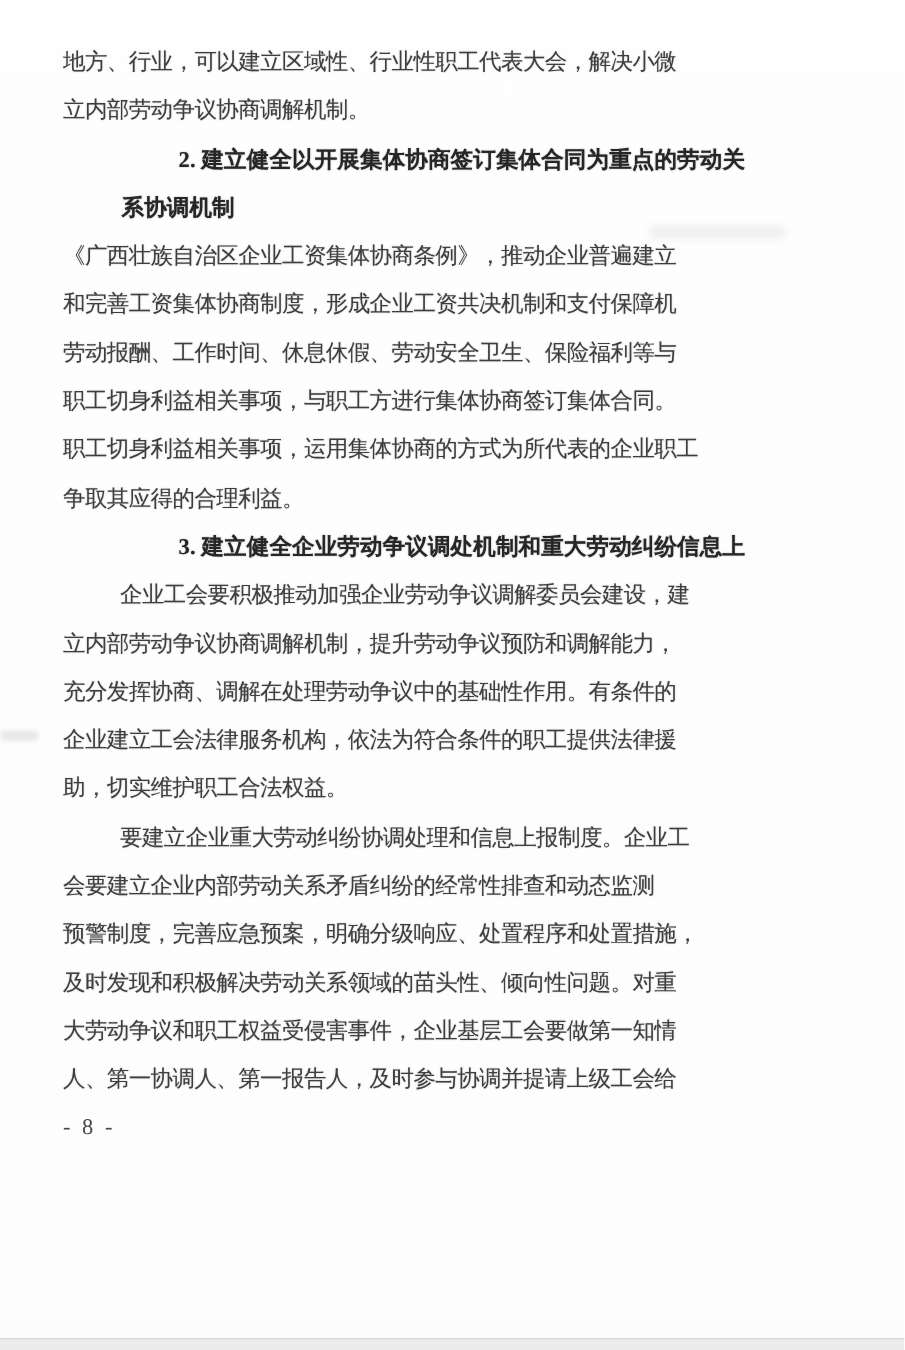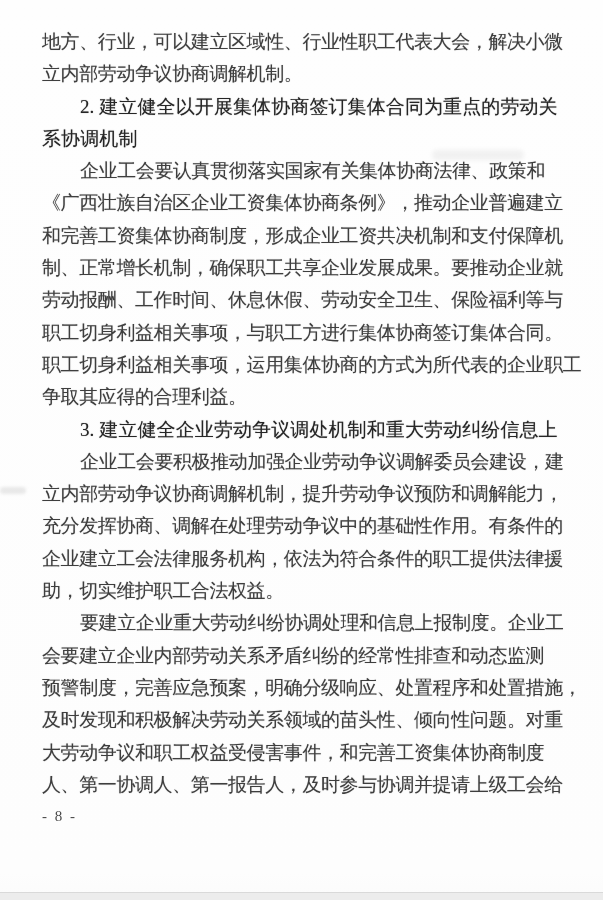--- a/index.html
+++ b/index.html
@@ -15,32 +15,33 @@
     overflow: hidden;
   }
   .content {
     position: absolute;
     top: 26px; left: 42px; right: 36px;
     filter: blur(0.25px);
   }
   .line {
     height: 32.3px;
     line-height: 32.3px;
-    font-size: 19px;
+    font-size: 15px;
     letter-spacing: -0.4px;
     color: #3e3e3e;
     white-space: nowrap;
     text-shadow: 0 0 1px rgba(90,90,90,0.45);
   }
   .line.indent { padding-left: 38px; }
   .line.bold {
-    font-weight: normal;
+    font-weight: bold;
     color: #262626;
     letter-spacing: 0.1px;
     text-shadow: 0 0 1px rgba(40,40,40,0.5);
+    margin-left: 39px;
   }
   .footer-line {
     margin-top: 5px;
     font-size: 15px;
     letter-spacing: 2px;
     color: #4a4a4a;
     line-height: 20px;
   }
   .scan-smudge-a {
     position: absolute;
@@ -71,37 +72,35 @@
 
 <div class="page">
   <div class="scan-smudge-a"></div>
   <div class="scan-smudge-b"></div>
 
   <div class="content">
     <div class="line">地方、行业，可以建立区域性、行业性职工代表大会，解决小微</div>
     <div class="line">立内部劳动争议协商调解机制。</div>
     <div class="line bold indent">2. 建立健全以开展集体协商签订集体合同为重点的劳动关</div>
     <div class="line bold">系协调机制</div>
-    <div class="line indent">企业工会要认真贯彻落实国家有关集体协商法律、政策和</div>
     <div class="line">《广西壮族自治区企业工资集体协商条例》，推动企业普遍建立</div>
     <div class="line">和完善工资集体协商制度，形成企业工资共决机制和支付保障机</div>
-    <div class="line">制、正常增长机制，确保职工共享企业发展成果。要推动企业就</div>
     <div class="line">劳动报酬、工作时间、休息休假、劳动安全卫生、保险福利等与</div>
     <div class="line">职工切身利益相关事项，与职工方进行集体协商签订集体合同。</div>
     <div class="line">职工切身利益相关事项，运用集体协商的方式为所代表的企业职工</div>
     <div class="line">争取其应得的合理利益。</div>
     <div class="line bold indent">3. 建立健全企业劳动争议调处机制和重大劳动纠纷信息上</div>
     <div class="line indent">企业工会要积极推动加强企业劳动争议调解委员会建设，建</div>
     <div class="line">立内部劳动争议协商调解机制，提升劳动争议预防和调解能力，</div>
     <div class="line">充分发挥协商、调解在处理劳动争议中的基础性作用。有条件的</div>
     <div class="line">企业建立工会法律服务机构，依法为符合条件的职工提供法律援</div>
     <div class="line">助，切实维护职工合法权益。</div>
     <div class="line indent">要建立企业重大劳动纠纷协调处理和信息上报制度。企业工</div>
     <div class="line">会要建立企业内部劳动关系矛盾纠纷的经常性排查和动态监测</div>
     <div class="line">预警制度，完善应急预案，明确分级响应、处置程序和处置措施，</div>
     <div class="line">及时发现和积极解决劳动关系领域的苗头性、倾向性问题。对重</div>
-    <div class="line">大劳动争议和职工权益受侵害事件，和完善工资集体协商制度</div>
+    <div class="line">大劳动争议和职工权益受侵害事件，企业基层工会要做第一知情</div>
     <div class="line">人、第一协调人、第一报告人，及时参与协调并提请上级工会给</div>
     <div class="footer-line">- 8 -</div>
   </div>
 
   <div class="bottom-edge"></div>
 </div>
 
 </body></html>

